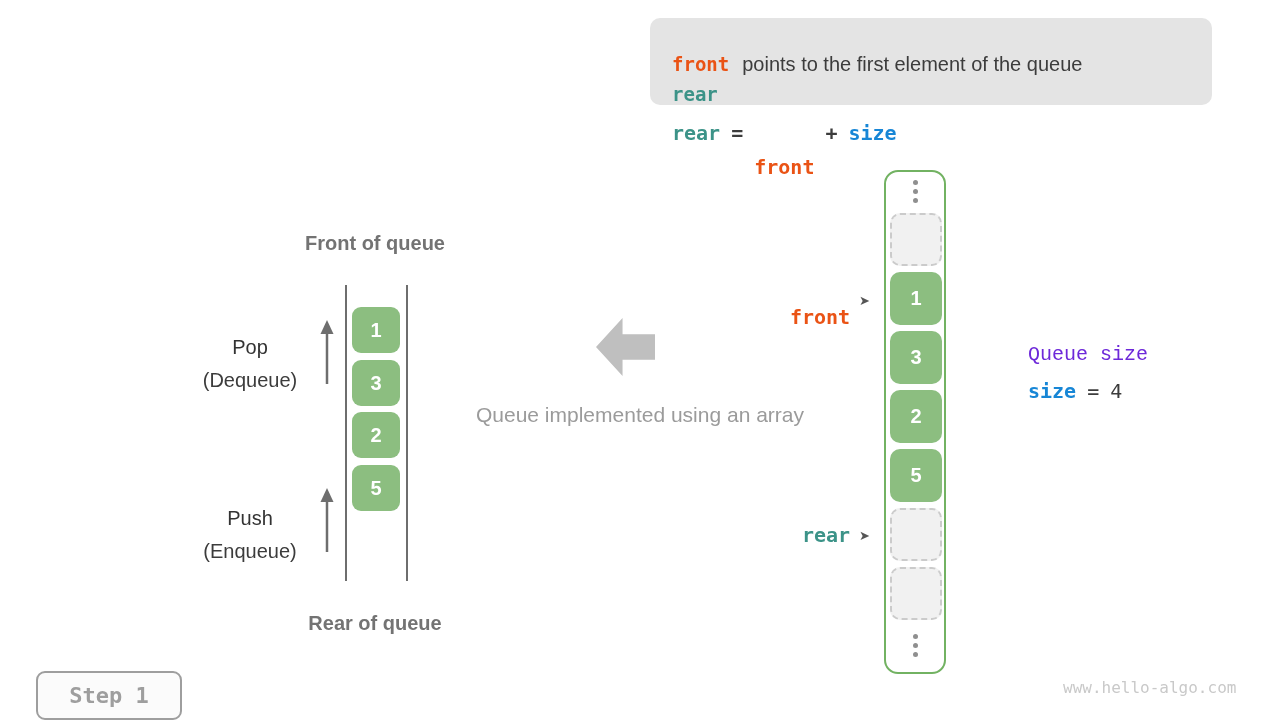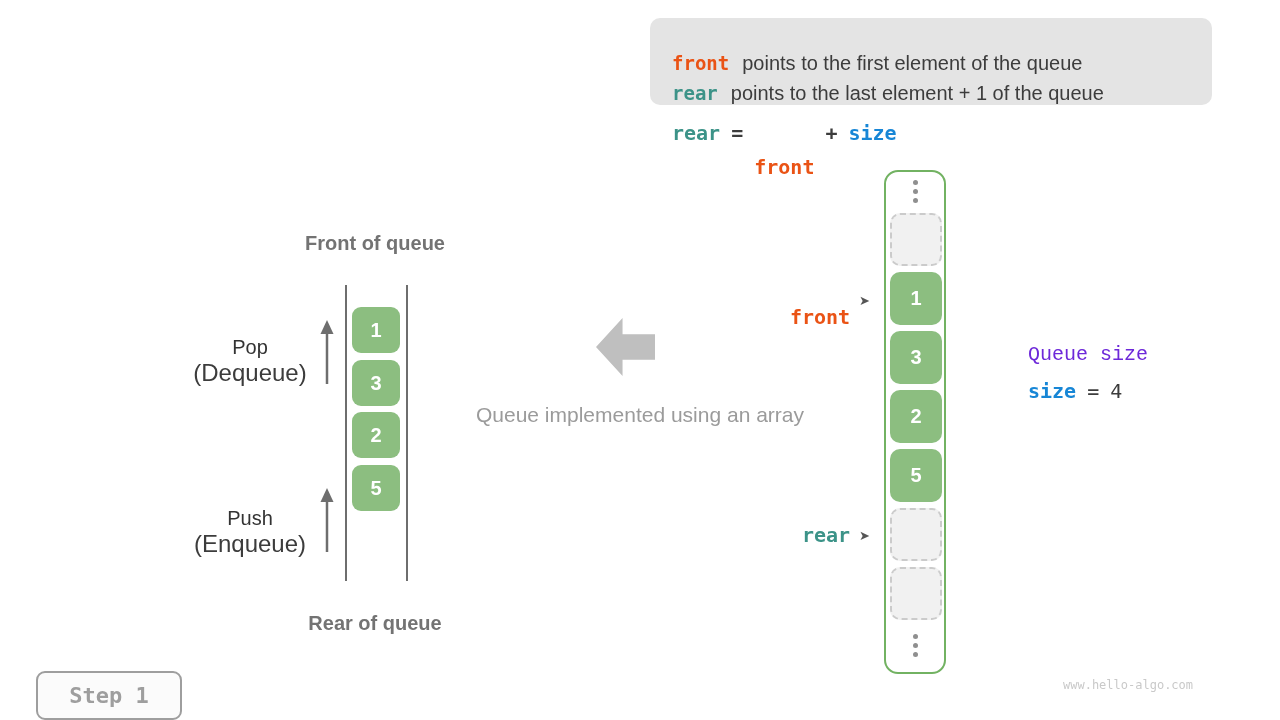--- a/index.html
+++ b/index.html
@@ -41,21 +41,21 @@
   .line-left  { left: 345px; }
   .line-right { left: 406px; }
   .lcell {
     left: 352px; width: 48px; height: 46px;
     background: #8CBE80; border-radius: 9px;
     color: #ffffff; font-size: 20px; font-weight: bold;
     display: flex; align-items: center; justify-content: center;
   }
   .op-group { left: 180px; width: 140px; text-align: center; color: #333333; }
   .op-title { font-weight: normal; font-size: 20px; }
-  .op-sub { font-size: 24px; color: #3C3C3C; }
+  .op-sub { font-size: 20px; margin-top: 10px; color: #3C3C3C; }
   .up-arrow { left: 318px; width: 18px; height: 66px; }
 
   
   .block-arrow {
     left: 596px; top: 318px; width: 59px; height: 58px;
     background: #BFBFBF;
     clip-path: polygon(0% 50%, 45% 0%, 45% 28%, 100% 28%, 100% 72%, 45% 72%, 45% 100%);
   }
   .caption {
     left: 440px; top: 403px; width: 400px;
@@ -91,35 +91,34 @@
   .qsize-var { font-weight: bold; }
 
   
   .step-badge {
     left: 36px; top: 643px; width: 146px; height: 49px;
     border: 2px solid #9E9E9E; border-radius: 9px; background: #FBFBFB;
     box-sizing: border-box;
     display: flex; align-items: center; justify-content: center;
     font-size: 22px; font-weight: bold; color: #9E9E9E; margin-top: 28px;
   }
-  .watermark { left: 1063px; top: 678px; font-size: 12px; color: #C9C9C9; }
+  .watermark { left: 1063px; top: 678px; font-size: 16px; color: #C9C9C9; }
 </style>
 </head>
 <body>
 
 <div id="canvas">
 
   <div class="abs info-box">
     <div class="info-line">
       <span class="mono kw kw-orange">front</span>
       <span>points to the first element of the queue</span>
     </div>
     <div class="info-line">
       <span class="mono kw kw-teal">rear</span>
-      <span>points to the last element + 1 of the queue</span>
     </div>
   </div>
 
   <div class="abs formula mono">
     <span class="kw-teal">rear</span>
     <span>=</span>
     <span class="kw-orange">front</span>
     <span>+</span>
     <span class="kw-blue">size</span>
   </div>

